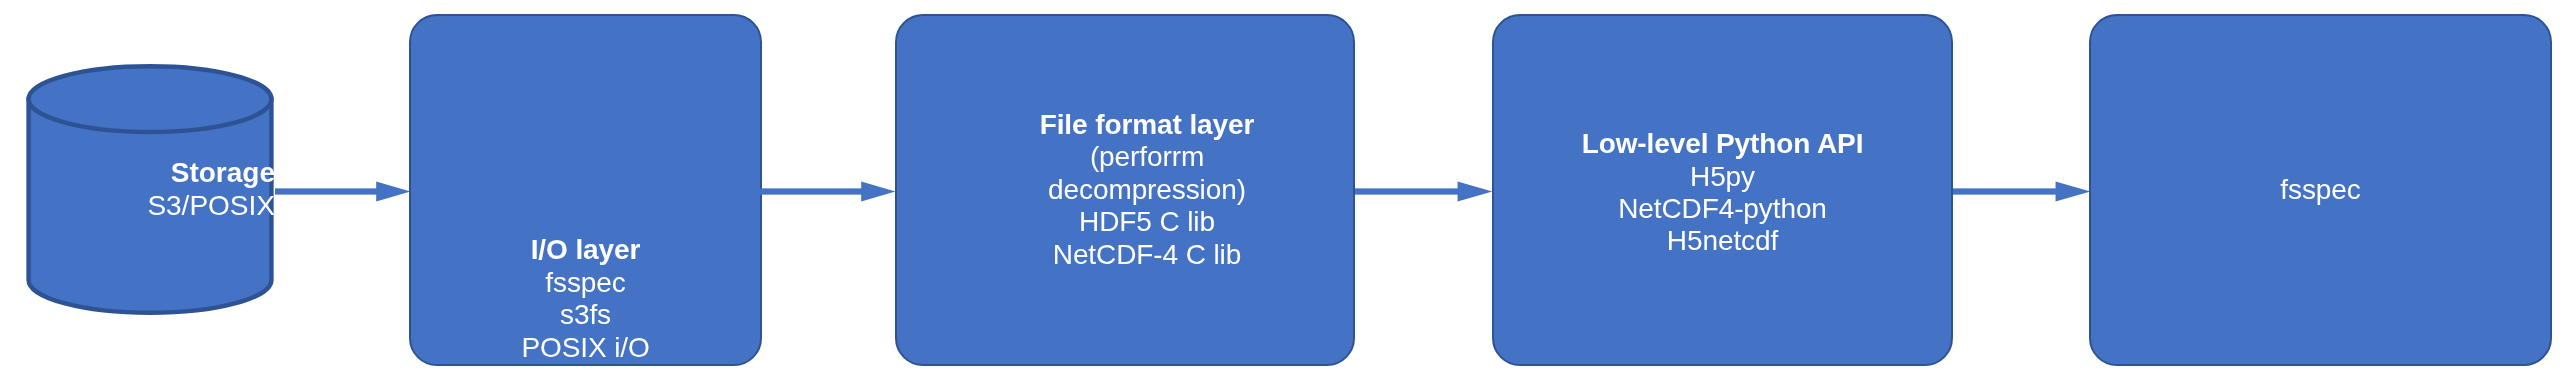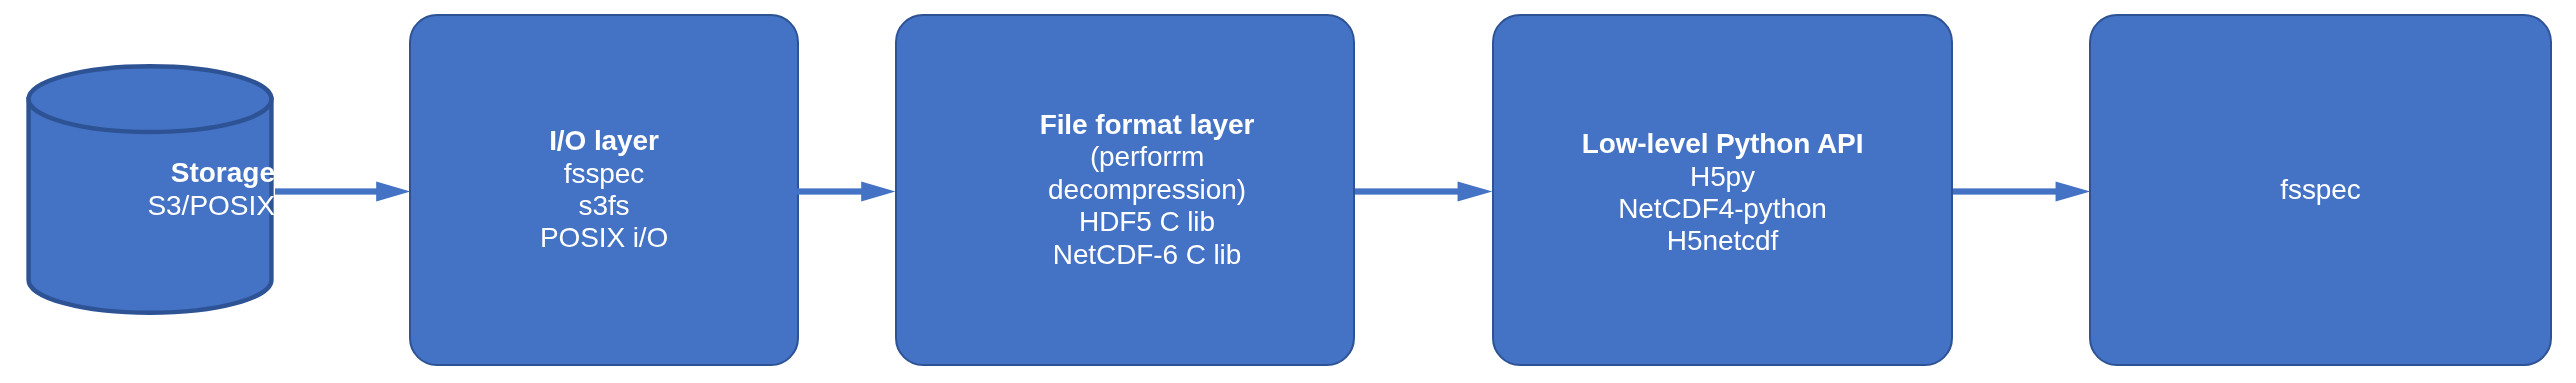--- a/index.html
+++ b/index.html
@@ -109,40 +109,40 @@
     </div>
   </div>
 
   <div class="arrow" style="left:275px; width:136px;">
     <svg viewBox="0 0 215 40" preserveAspectRatio="none" xmlns="http://www.w3.org/2000/svg">
       <rect x="0" y="15" width="168" height="10" fill="#4472C4"></rect>
       <polygon points="160,4 160,36 214,20" fill="#4472C4"></polygon>
     </svg>
   </div>
 
-  <div class="node box" style="left:409px; top:14px; width:390px; height:352px;">
+  <div class="node box" style="left:409px; top:14px; width:353px; height:352px;justify-content:flex-end;">
     <div class="title">I/O layer</div>
     <div class="item">fsspec</div>
     <div class="item">s3fs</div>
     <div class="item">POSIX i/O</div>
   </div>
 
   <div class="arrow" style="left:760px; width:136px;">
     <svg viewBox="0 0 215 40" preserveAspectRatio="none" xmlns="http://www.w3.org/2000/svg">
       <rect x="0" y="15" width="168" height="10" fill="#4472C4"></rect>
       <polygon points="160,4 160,36 214,20" fill="#4472C4"></polygon>
     </svg>
   </div>
 
   <div class="node box" style="left:895px; top:14px; width:460px; height:352px;padding-left:44px;">
     <div class="title">File format layer</div>
     <div class="item">(perforrm</div>
     <div class="item">decompression)</div>
     <div class="item">HDF5 C lib</div>
-    <div class="item">NetCDF-6 C lib</div>
+    <div class="item">NetCDF-4 C lib</div>
   </div>
 
   <div class="arrow" style="left:1355px; width:138px;">
     <svg viewBox="0 0 218 40" preserveAspectRatio="none" xmlns="http://www.w3.org/2000/svg">
       <rect x="0" y="15" width="170" height="10" fill="#4472C4"></rect>
       <polygon points="162,4 162,36 217,20" fill="#4472C4"></polygon>
     </svg>
   </div>
 
   <div class="node box" style="left:1492px; top:14px; width:461px; height:352px;">

